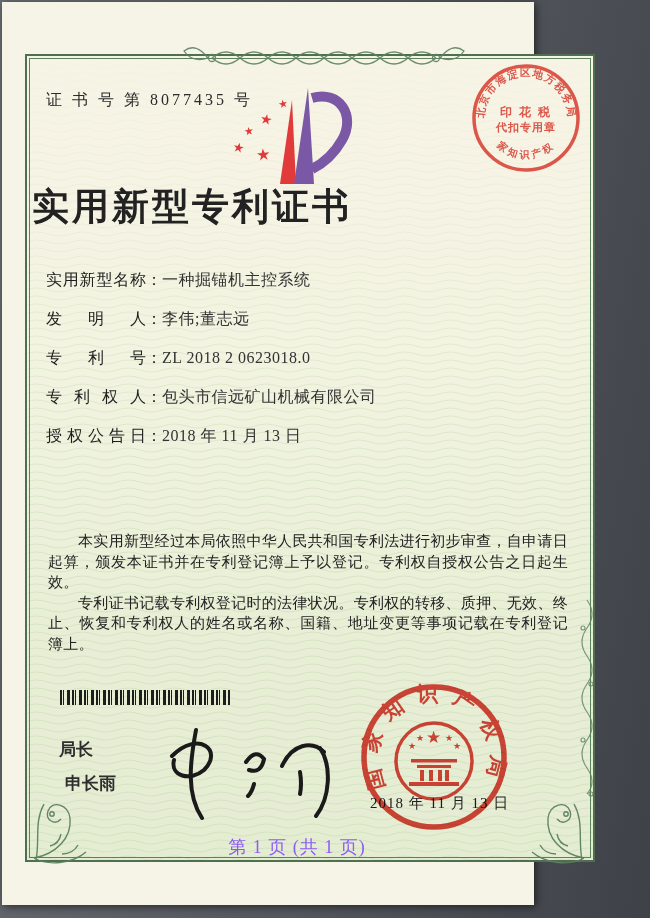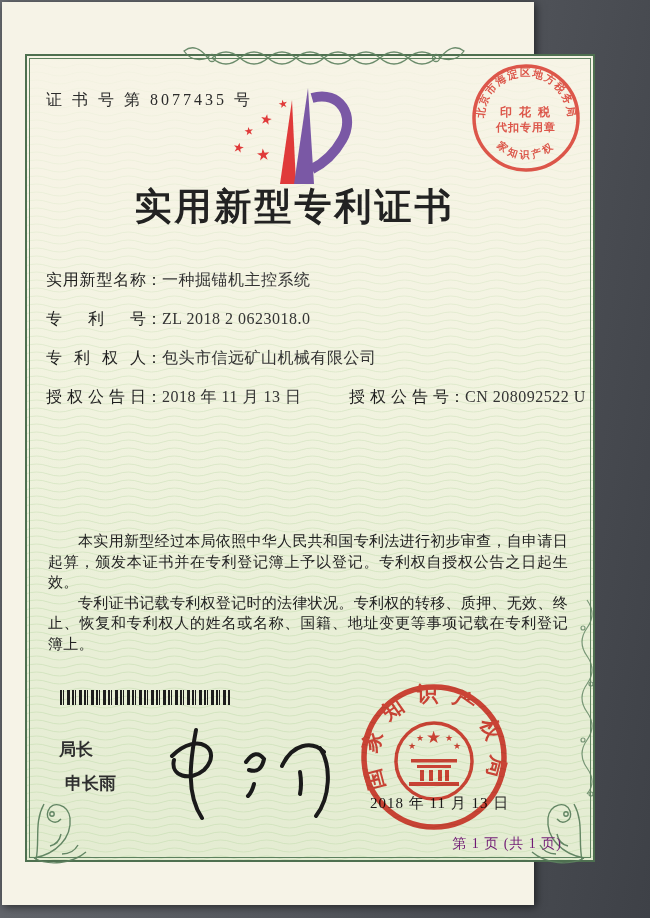--- a/index.html
+++ b/index.html
@@ -20,42 +20,42 @@
   .frame-bg svg.waves{position:absolute;inset:0;opacity:.65;}
   .frame-bg .fade{position:absolute;inset:0;background:linear-gradient(180deg,rgba(247,244,230,.9) 0%,rgba(247,244,230,.25) 40%,rgba(247,244,230,0) 70%);}
   .frame{
     position:absolute;left:23px;top:52px;width:570px;height:808px;
     border:2.5px solid #4e7050;box-sizing:border-box;pointer-events:none;
   }
   .frame::after{content:"";position:absolute;inset:2px;border:1px solid #5d815f;}
   .ornaments{position:absolute;left:0;top:0;pointer-events:none;}
   .cert-no{position:absolute;left:44px;top:88px;font-size:16px;letter-spacing:3px;color:#2b2b2b;}
   .title{
-    position:absolute;left:30px;top:180px;width:525px;text-align:center;
+    position:absolute;left:30px;top:180px;width:525px;text-align:left;
     font-size:37px;font-weight:600;letter-spacing:3px;color:#222;
   }
   .fields{position:absolute;left:44px;top:258px;width:540px;}
   .frow{position:relative;height:39px;line-height:39px;font-size:16px;color:#1e1e1e;white-space:nowrap;}
   .flabel{display:inline-block;width:100px;text-align:justify;text-align-last:justify;vertical-align:top;}
   .fcolon{display:inline-block;width:16px;}
   .fvalue{color:#333;letter-spacing:.5px;}
   .pair2{position:absolute;left:303px;top:0;}
   .paras{position:absolute;left:46px;top:529px;width:520px;}
   .paras p{margin:0;font-size:15px;line-height:20.5px;text-indent:2em;text-align:justify;color:#222;letter-spacing:.3px;}
   .barcode{
     position:absolute;left:58px;top:688px;width:170px;height:15px;
     background:repeating-linear-gradient(90deg,#1d1d1d 0 2px,transparent 2px 3px,#1d1d1d 3px 4px,transparent 4px 7px,#1d1d1d 7px 10px,transparent 10px 12px);
   }
   .signer-title{position:absolute;left:57px;top:736px;font-family:"Liberation Sans","DejaVu Sans",sans-serif;font-weight:600;font-size:17px;color:#2e2e2e;}
   .signer-name{position:absolute;left:63px;top:770px;font-family:"Liberation Sans","DejaVu Sans",sans-serif;font-weight:600;font-size:17px;color:#2e2e2e;}
   .signature{position:absolute;left:148px;top:712px;}
   .seal-wrap{position:absolute;left:357px;top:680px;mix-blend-mode:multiply;opacity:.93;}
   .seal-date{position:absolute;left:368px;top:792px;font-size:15px;letter-spacing:1px;color:#1c1c1c;}
   .tax-stamp{position:absolute;left:466px;top:58px;mix-blend-mode:multiply;opacity:.9;}
-  .footer{position:absolute;left:30px;top:833px;width:530px;text-align:right;font-size:14px;letter-spacing:1px;color:#701a75;}
+  .footer{position:absolute;left:30px;top:833px;width:530px;text-align:center;font-size:18px;letter-spacing:1px;color:#8b5cf6;}
   .logo{position:absolute;left:230px;top:80px;}
 </style>
 </head>
 <body>
 
 <div class="paper">
 
   <div class="frame-bg">
     <svg class="waves" width="570" height="808">
       <defs>
@@ -119,30 +119,30 @@
     </g>
   </svg>
 
   <div class="title">实用新型专利证书</div>
 
   <div class="fields">
     <div class="frow">
       <span class="flabel">实用新型名称</span><span class="fcolon">：</span><span class="fvalue">一种掘锚机主控系统</span>
     </div>
     <div class="frow">
+      <span class="flabel">发明人</span><span class="fcolon">：</span><span class="fvalue">李伟;董志远</span>
+    </div>
+    <div class="frow">
       <span class="flabel">专利号</span><span class="fcolon">：</span><span class="fvalue">ZL 2018 2 0623018.0</span>
     </div>
     <div class="frow">
       <span class="flabel">专利权人</span><span class="fcolon">：</span><span class="fvalue">包头市信远矿山机械有限公司</span>
     </div>
     <div class="frow">
       <span class="flabel">授权公告日</span><span class="fcolon">：</span><span class="fvalue">2018 年 11 月 13 日</span>
-      <span class="pair2">
-        <span class="flabel">授权公告号</span><span class="fcolon">：</span><span class="fvalue">CN 208092522 U</span>
-      </span>
     </div>
   </div>
 
   <div class="paras">
     <p>本实用新型经过本局依照中华人民共和国专利法进行初步审查，自申请日起算，颁发本证书并在专利登记簿上予以登记。专利权自授权公告之日起生效。</p>
     <p>专利证书记载专利权登记时的法律状况。专利权的转移、质押、无效、终止、恢复和专利权人的姓名或名称、国籍、地址变更等事项记载在专利登记簿上。</p>
   </div>
 
   <div class="barcode"></div>
 

